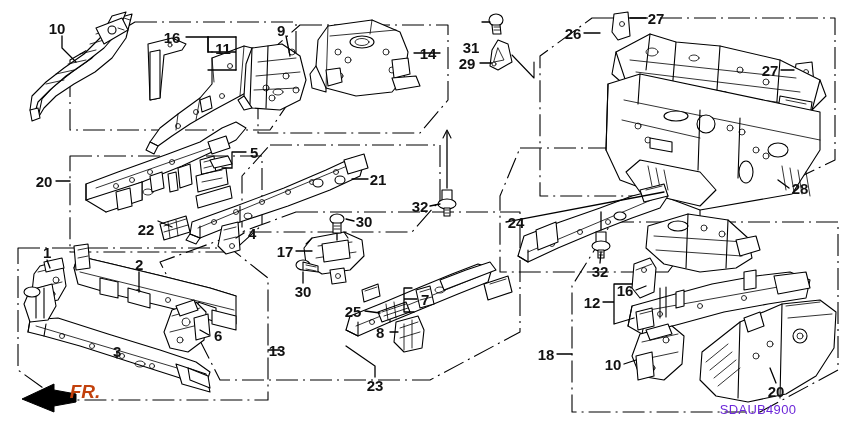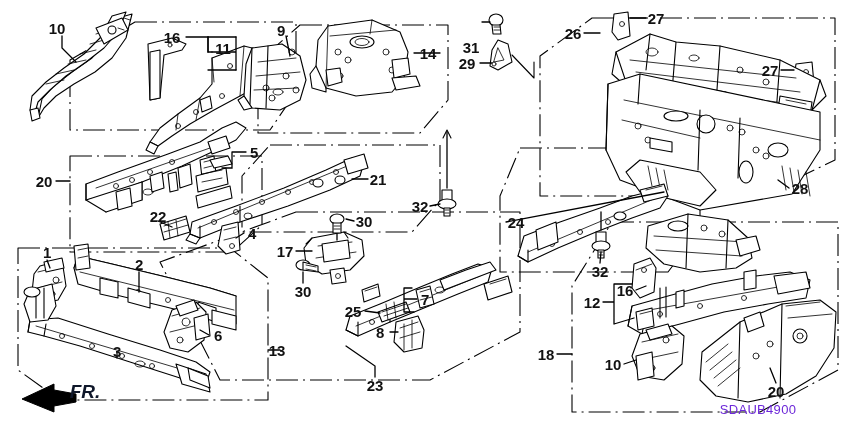--- a/index.html
+++ b/index.html
@@ -20,21 +20,21 @@
   .code{
     position:absolute;
     font-family:"Liberation Sans", sans-serif;
     font-size:13px;font-weight:400;color:#6d28d9;
     letter-spacing:0.3px;white-space:nowrap;
     transform:translate(-50%,-50%);
   }
   .fr{
     position:absolute;
     font-family:"Liberation Sans", sans-serif;
-    font-size:19px;font-weight:700;font-style:italic;color:#0f172a;
+    font-size:19px;font-weight:700;font-style:italic;color:#c2410c;
     white-space:nowrap;transform:translate(-50%,-50%);
   }
 </style>
 </head>
 <body>
 
 <div id="sheet">
 
   <svg id="art" viewBox="0 0 850 425">
     <defs>
@@ -470,21 +470,21 @@
   <div class="lbl" style="left:428px;top:53px;">14</div>
   <div class="lbl" style="left:471px;top:22px;margin-top:25px;">31</div>
   <div class="lbl" style="left:458px;top:63px;margin-left:9px;">29</div>
   <div class="lbl" style="left:573px;top:33px;">26</div>
   <div class="lbl" style="left:656px;top:18px;">27</div>
   <div class="lbl" style="left:770px;top:70px;">27</div>
   <div class="lbl" style="left:800px;top:188px;">28</div>
   <div class="lbl" style="left:254px;top:152px;">5</div>
   <div class="lbl" style="left:44px;top:181px;">20</div>
   <div class="lbl" style="left:378px;top:179px;">21</div>
-  <div class="lbl" style="left:146px;top:216px;margin-left:12px;">22</div>
+  <div class="lbl" style="left:146px;top:229px;">22</div>
   <div class="lbl" style="left:252px;top:233px;">4</div>
   <div class="lbl" style="left:364px;top:221px;">30</div>
   <div class="lbl" style="left:420px;top:206px;">32</div>
   <div class="lbl" style="left:516px;top:222px;">24</div>
   <div class="lbl" style="left:285px;top:251px;">17</div>
   <div class="lbl" style="left:303px;top:291px;">30</div>
   <div class="lbl" style="left:600px;top:271px;">32</div>
   <div class="lbl" style="left:47px;top:252px;">1</div>
   <div class="lbl" style="left:139px;top:264px;">2</div>
   <div class="lbl" style="left:218px;top:335px;">6</div>

